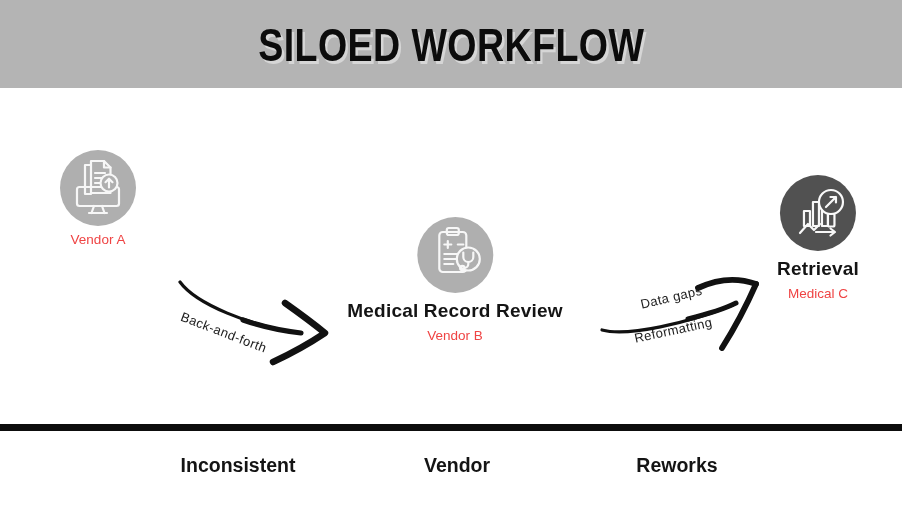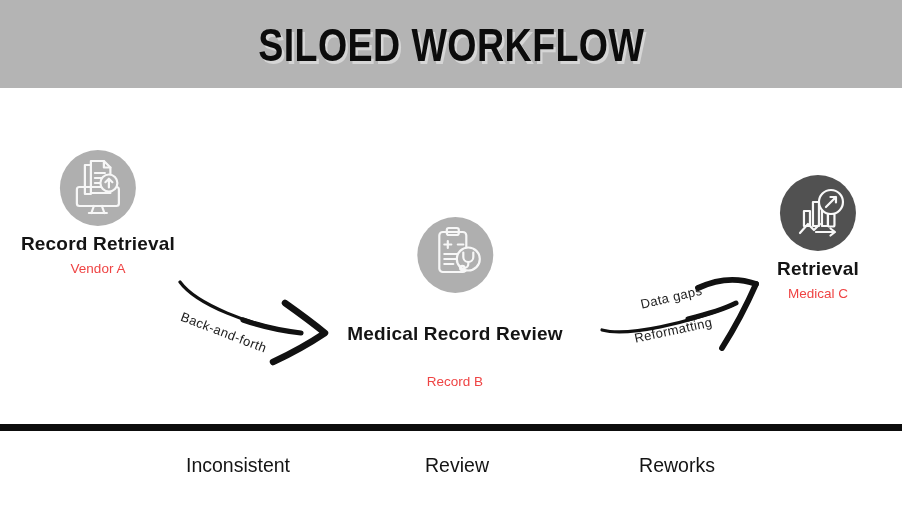--- a/index.html
+++ b/index.html
@@ -16,21 +16,21 @@
   }
   .title {
     margin:0; font-size:47px; font-weight:bold; color:#0c0c0c;
     letter-spacing:0.5px; transform:scaleX(0.8); transform-origin:center;
     white-space:nowrap; text-shadow:3px 3px 0 rgba(255,255,255,0.45);
   }
 
   
   .stage { position:absolute; transform:translateX(-50%); display:flex; flex-direction:column; align-items:center; }
   .stage-1 { left:98px;  top:150px; }
-  .stage-2 { left:455px; top:217px;gap:23px; }
+  .stage-2 { left:455px; top:217px; }
   .stage-3 { left:818px; top:175px; }
   .icon-circle { width:76px; height:76px; border-radius:50%; display:flex; align-items:center; justify-content:center; }
   .icon-circle svg { display:block; }
   .stage-title  { margin-top:7px; font-size:19px; font-weight:bold; color:#141414; white-space:nowrap; letter-spacing:0.2px; }
   .stage-vendor { margin-top:6px; font-size:13.5px; color:#ef4444; white-space:nowrap; }
 
   
   .arrow { position:absolute; overflow:visible; }
   .arrow-1 { left:158px; top:268px; }
   .arrow-2 { left:588px; top:273px; }
@@ -40,21 +40,21 @@
     transform-origin:left top; letter-spacing:0.4px;
   }
   .label-back   { left:184px; top:309px; transform:rotate(21deg); }
   .label-gaps   { left:639px; top:297px; transform:rotate(-13deg); }
   .label-reform { left:633px; top:331px; transform:rotate(-12deg); }
 
   
   .divider { position:absolute; left:0; top:424px; width:902px; height:7px; background:#0d0d0d; }
   .issue {
     position:absolute; top:454px; transform:translateX(-50%);
-    font-size:19.5px; font-weight:normal; color:#141414; white-space:nowrap;
+    font-size:19.5px; font-weight:bold; color:#141414; white-space:nowrap;
   }
   .issue-1 { left:238px; }
   .issue-2 { left:457px; }
   .issue-3 { left:677px; }
 
   
   .ic { fill:none; stroke:#f7f7f7; stroke-width:2.2; stroke-linecap:round; stroke-linejoin:round; }
   .ic-fill-light { fill:#afafaf; stroke:#f7f7f7; stroke-width:2.2; }
   .ic-fill-dark  { fill:#515151; stroke:#fafafa; stroke-width:2.2; }
 </style>
@@ -73,39 +73,38 @@
         <rect class="ic" x="17" y="37" width="42" height="19" rx="2.5"></rect>
         <path class="ic" d="M34 56 L31.5 63 M42 56 L44.5 63 M29 63 H47"></path>
         <path class="ic" d="M31 15 H25 V44 H31"></path>
         <path class="ic" d="M31 11 H44 L50.5 17.5 V43 H31 Z"></path>
         <path class="ic" d="M44 11 V17.5 H50.5"></path>
         <path class="ic" d="M35 23 H45 M35 28 H45 M35 33 H40"></path>
         <circle class="ic-fill-light" cx="49" cy="33" r="8.5"></circle>
         <path class="ic" d="M49 37.5 V28.8 M45.5 32.2 L49 28.7 L52.5 32.2"></path>
       </svg>
     </div>
-    <div class="stage-title">Record Retrieval</div>
     <div class="stage-vendor">Vendor A</div>
   </section>
 
   <section class="stage stage-2">
     <div class="icon-circle" style="background-color: rgb(175, 175, 175);">
       <svg width="76" height="76" viewBox="0 0 76 76">
         <rect class="ic" x="22" y="15" width="27" height="40" rx="3.5"></rect>
         <rect class="ic" x="29.5" y="11" width="12" height="7" rx="2"></rect>
         <path class="ic" d="M30.5 24 V31 M27 27.5 H34 M40.5 27.5 H46"></path>
         <path class="ic" d="M27 37 H44 M27 42 H44 M27 47 H36"></path>
         <circle class="ic-fill-light" cx="51" cy="42" r="11.5"></circle>
         <path class="ic" d="M46 35.5 V40 A5 5 0 0 0 56 40 V35.5"></path>
         <path class="ic" d="M51 45 V47 A4 4 0 0 1 47 51"></path>
         <circle class="ic" cx="45" cy="51" r="2.2"></circle>
       </svg>
     </div>
     <div class="stage-title">Medical Record Review</div>
-    <div class="stage-vendor">Record B</div>
+    <div class="stage-vendor">Vendor B</div>
   </section>
 
   <section class="stage stage-3">
     <div class="icon-circle" style="background-color: rgb(81, 81, 81);">
       <svg width="76" height="76" viewBox="0 0 76 76">
         <rect class="ic" x="24" y="36" width="6" height="15"></rect>
         <rect class="ic" x="33" y="27" width="6" height="24"></rect>
         <rect class="ic" x="42" y="33" width="6" height="18"></rect>
         <path class="ic" d="M20 58 L28 49 L34 55 L40 49"></path>
         <path class="ic" d="M36 57 H54 M50.5 53.5 L55 57 L50.5 60.5"></path>
@@ -129,16 +128,16 @@
     <path d="M14 57 C40 64 100 50 145 32" stroke-width="3.2"></path>
     <path d="M100 46 C120 41 138 35 148 30" stroke-width="5"></path>
     <path d="M110 15 Q140 1 168 11" stroke-width="5.8"></path>
     <path d="M168 11 Q153 45 134 75" stroke-width="5.8"></path>
   </svg>
   <div class="arrow-label label-gaps">Data gaps</div>
   <div class="arrow-label label-reform">Reformatting</div>
 
   <div class="divider"></div>
   <div class="issue issue-1">Inconsistent</div>
-  <div class="issue issue-2">Review</div>
+  <div class="issue issue-2">Vendor</div>
   <div class="issue issue-3">Reworks</div>
 
 </div>
 
 </body></html>

